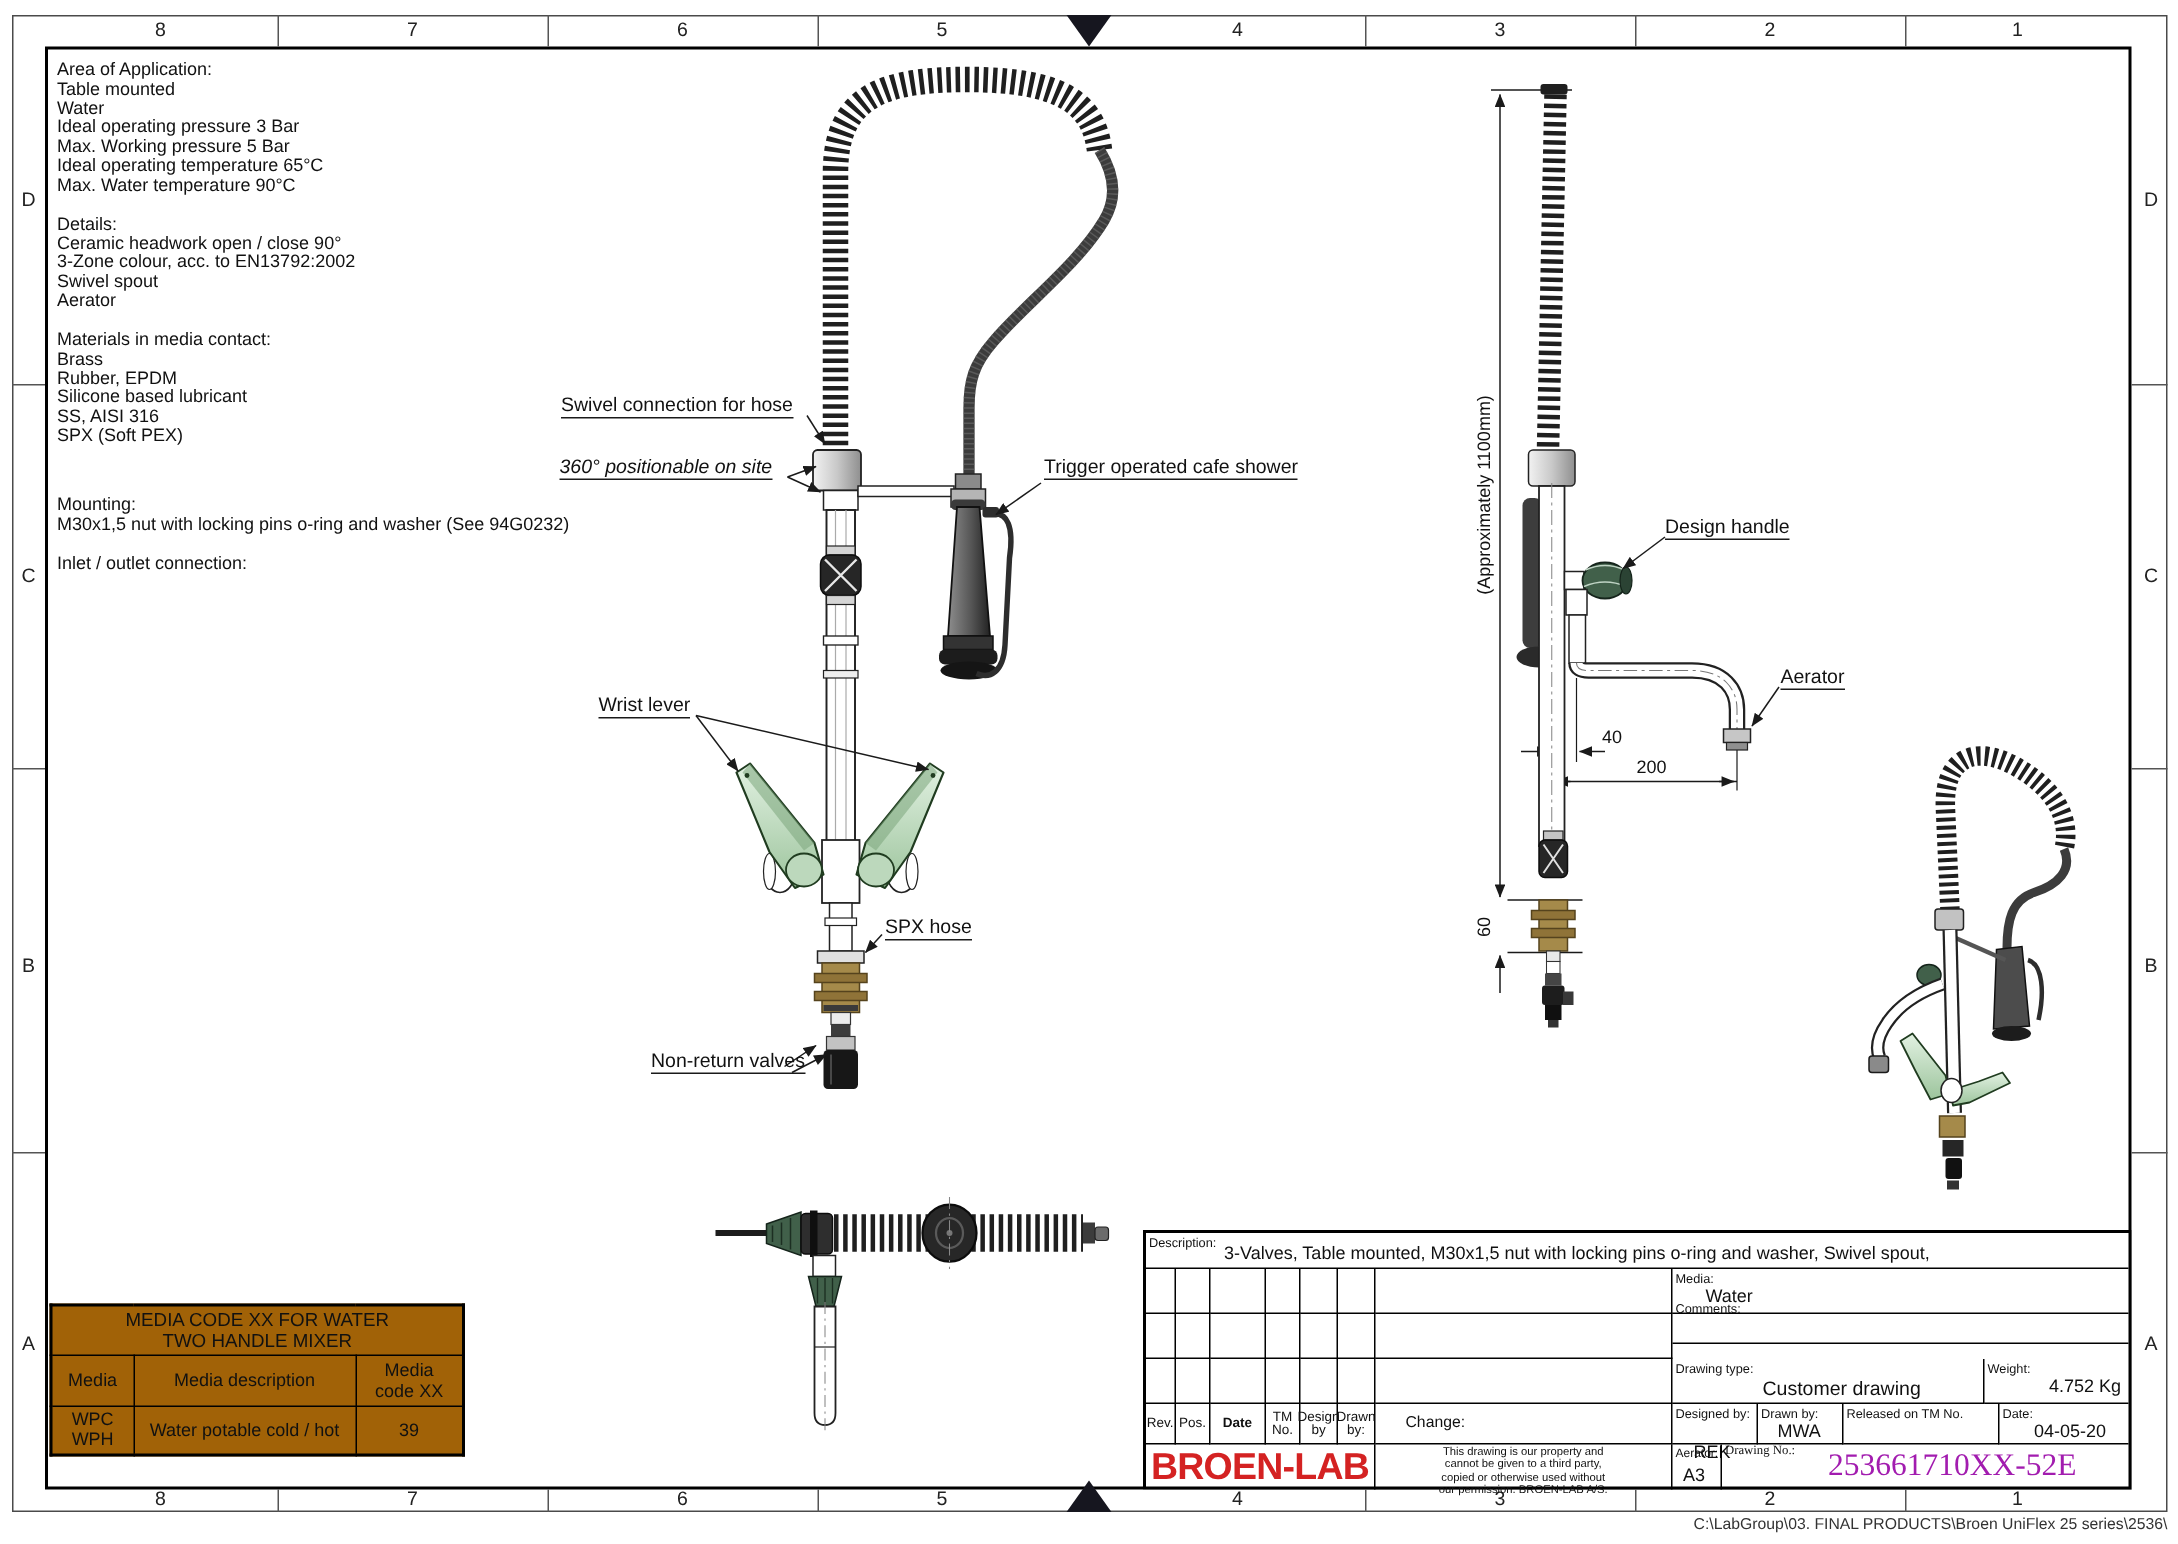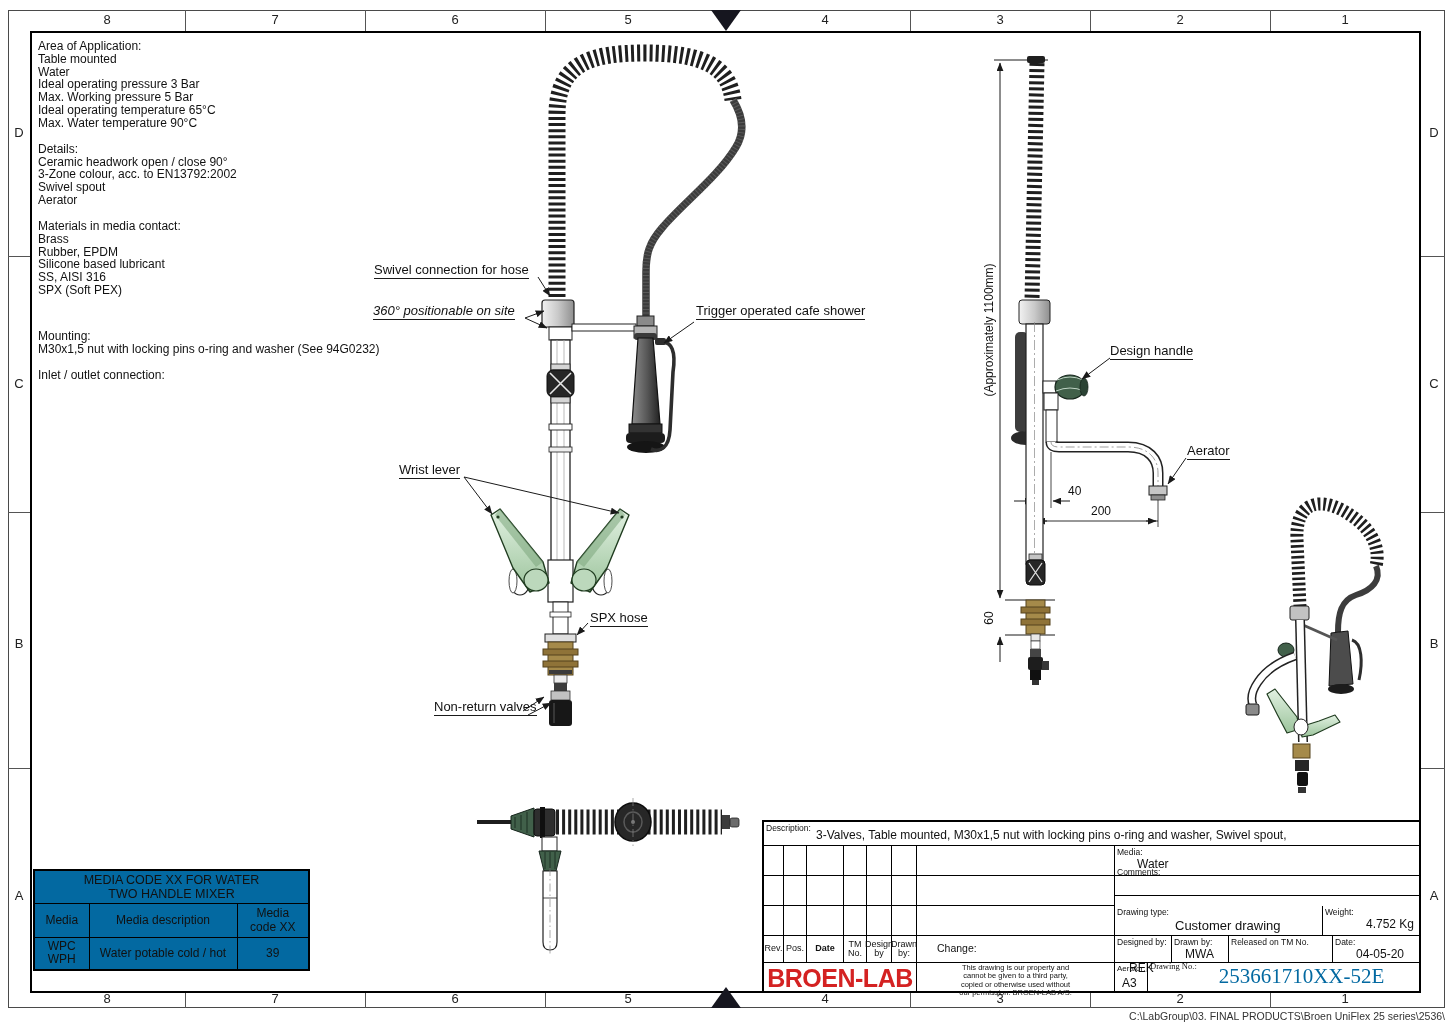--- a/index.html
+++ b/index.html
@@ -31,42 +31,42 @@
   .pre { white-space: pre-line; }
 
   .lbl { position:absolute; font-size:13px; line-height:1.05; color:#111; white-space:nowrap;
          border-bottom:1px solid #1a1a1a; padding-bottom:1px; display:inline-block; }
   .dim { position:absolute; font-size:12px; color:#111; white-space:nowrap; }
   .rot { text-align:center; transform:rotate(-90deg); }
 
   svg.drawing { position:absolute; left:0; top:0; pointer-events:none; }
 
   
-  .media-table { position:absolute; left:33px; top:869px; border-collapse:collapse; background:#0369a1; }
+  .media-table { position:absolute; left:33px; top:869px; border-collapse:collapse; background:#a16207; }
   .media-table td, .media-table th { border:1px solid #000; font-weight:normal; text-align:center;
      font-size:12px; line-height:1.12; padding:2px 3px; color:#111; }
   .media-table { border:2px solid #000; }
   .media-table .t-title { font-size:12.5px; height:28px; }
   .media-table .t-head  { font-size:12.5px; height:34px; }
   .media-table .t-row   { height:30px; }
 
   
   .tb { position:absolute; left:762px; top:820px; width:659px; height:173px; border:2px solid #000; background:#fff; }
   .tb .cell { position:absolute; border-right:1px solid #000; border-bottom:1px solid #000; }
   .tb .noR { border-right:none; }
   .tb .noB { border-bottom:none; }
   .tb .tag { position:absolute; left:2px; top:1px; font-size:8.5px; color:#111; white-space:nowrap; }
   .tb .val { position:absolute; font-size:12px; color:#111; white-space:nowrap; }
   .tb .hdr { width:100%; height:100%; display:flex; align-items:center; justify-content:center;
              font-size:9px; line-height:1.05; text-align:center; white-space:pre-line; color:#111; }
   .logo { width:100%; height:100%; display:flex; align-items:center; justify-content:center;
           font-size:25px; font-weight:bold; letter-spacing:-0.5px; color:#d42222; }
   .disclaimer { width:100%; height:100%; font-size:7.5px; line-height:1.1; text-align:center;
                 padding-top:1px; white-space:pre-line; color:#111; }
-  .dno { position:absolute; left:40px; right:4px; top:4px; text-align:center; font-size:21px; color:#0369a1; white-space:nowrap; }
+  .dno { position:absolute; left:40px; right:4px; top:4px; text-align:center; font-size:21px; color:#a21caf; white-space:nowrap; }
 
   .footer-path { position:absolute; left:900px; top:1010px; width:545px; text-align:right; font-size:10.5px; color:#333; white-space:nowrap; }
 </style>
 </head>
 <body>
 
 <div class="sheet">
 
   <div class="outer-border"></div>
   <div class="inner-frame"></div>

